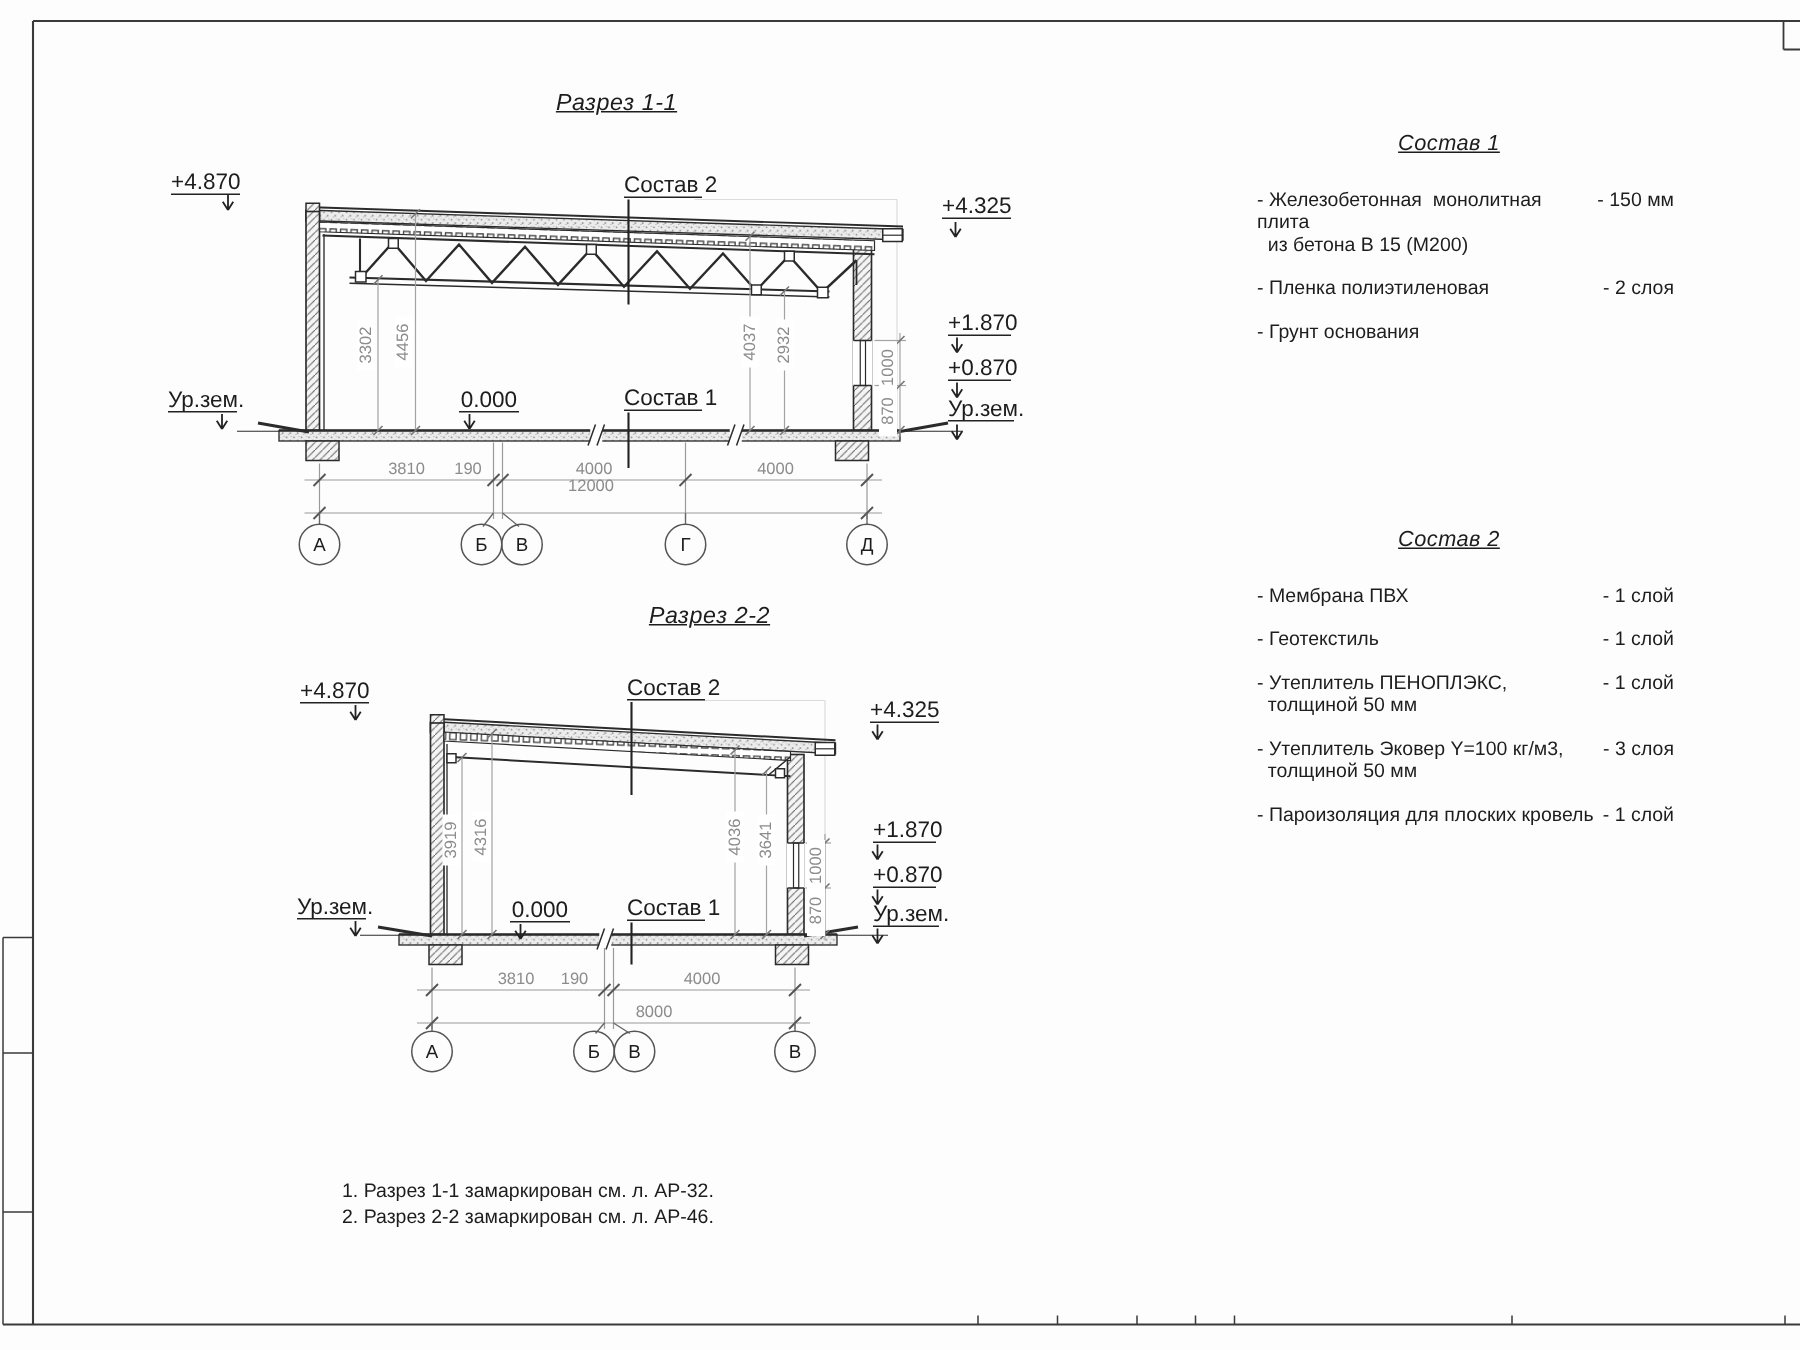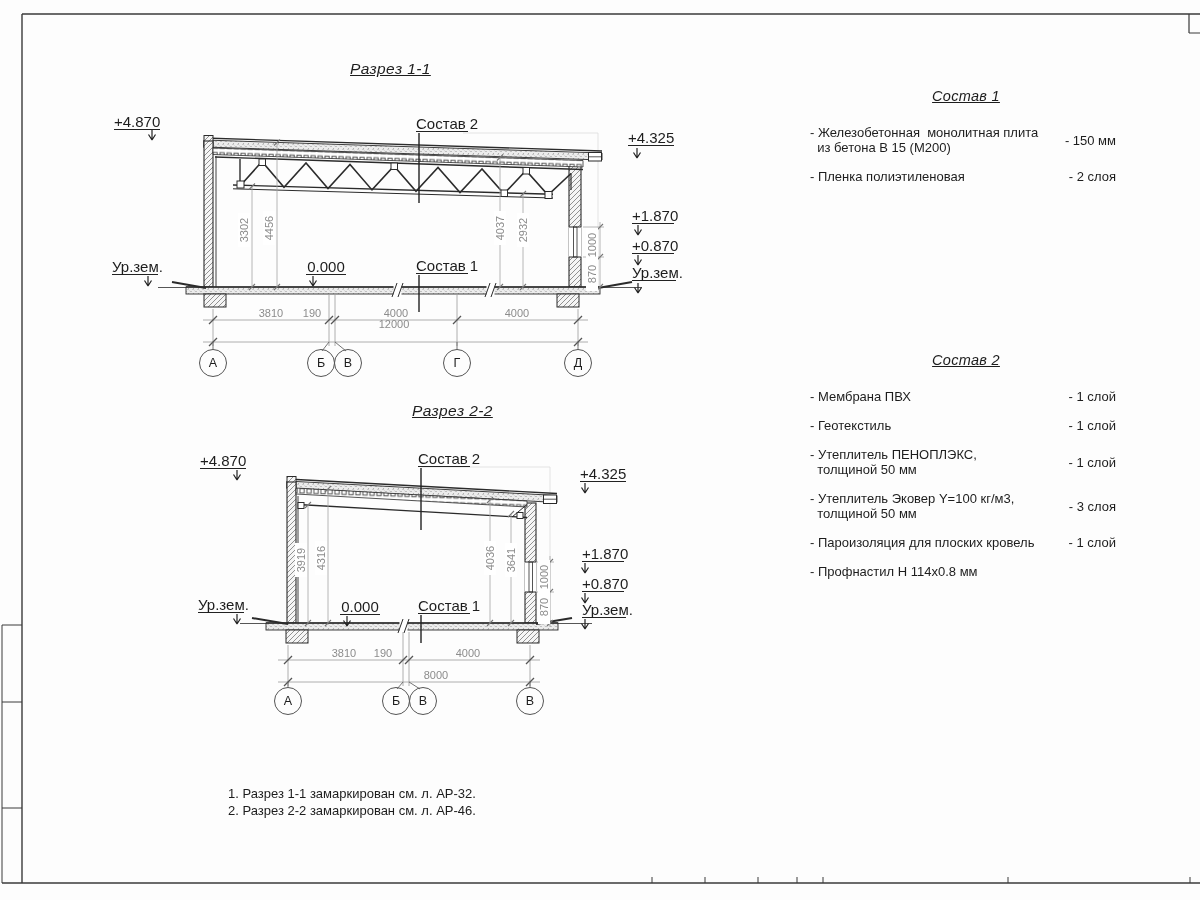--- a/index.html
+++ b/index.html
@@ -1,28 +1,28 @@
 <!DOCTYPE html>
 <html><head>
 <meta charset="utf-8">
 <style>
   * { margin:0; padding:0; box-sizing:border-box; }
   html,body { width:1200px; height:900px; background:#fdfdfd; overflow:hidden; }
   body { position:relative; font-family:"Liberation Sans", sans-serif; color:#1d1d1d; }
   #linework { position:absolute; left:0; top:0; }
   .lbl { position:absolute; font-size:15px; line-height:14px; color:#1d1d1d; white-space:nowrap; }
-  .sec-title { font-style:italic; font-size:15.5px; line-height:18px; text-decoration:underline; letter-spacing:.4px; }
+  .sec-title { font-style:italic; font-size:15.5px; line-height:18px; text-decoration:underline; text-align:center; letter-spacing:.4px; }
   .elev { text-align:center; height:15px; border-bottom:1.2px solid #222; }
   .ldr { text-align:center; height:15px; border-bottom:1.3px solid #222; }
   .dim { color:#8c8c8c; font-size:11px; line-height:12px; text-align:center; }
   .vdim { width:34px; transform:rotate(-90deg); background:#fff; }
   .axl { width:18px; text-align:center; font-size:12.5px; }
   .mat-list { position:absolute; width:312px; font-size:13px; }
   .mat-title { font-style:italic; font-size:14.5px; text-decoration:underline; text-align:center; margin-bottom:21px; letter-spacing:.3px; }
-  .mat-item { display:flex; justify-content:space-between; align-items:center; margin-bottom:14px; }
+  .mat-item { display:flex; justify-content:space-between; align-items:flex-start; margin-bottom:14px;margin-left:28px; }
   .mat-name { white-space:pre-wrap; line-height:15px; max-width:240px; }
   .mat-value { white-space:nowrap; line-height:15px; padding-right:6px; }
   .notes { position:absolute; left:228px; top:786px; font-size:13px; line-height:16.5px; }
 </style>
 </head>
 <body>
 
 <svg id="linework" width="1200" height="900" viewBox="0 0 1200 900">
   <defs>
     <pattern id="speck" width="5" height="5" patternUnits="userSpaceOnUse">
@@ -332,20 +332,24 @@
   <div class="mat-title">Состав 1</div>
   <div class="mat-item">
     <div class="mat-name">- Железобетонная  монолитная плита
   из бетона В 15 (М200)</div>
     <div class="mat-value">- 150 мм</div>
   </div>
   <div class="mat-item">
     <div class="mat-name">- Пленка полиэтиленовая</div>
     <div class="mat-value">-  2 слоя</div>
   </div>
+  <div class="mat-item">
+    <div class="mat-name">- Грунт основания</div>
+    <div class="mat-value"></div>
+  </div>
 </div>
 
 <div class="mat-list" style="left:810px;top:352px">
   <div class="mat-title">Состав 2</div>
   <div class="mat-item">
     <div class="mat-name">- Мембрана ПВХ</div>
     <div class="mat-value">- 1 слой</div>
   </div>
   <div class="mat-item">
     <div class="mat-name">- Геотекстиль</div>
@@ -357,23 +361,19 @@
     <div class="mat-value">- 1 слой</div>
   </div>
   <div class="mat-item">
     <div class="mat-name">- Утеплитель Эковер Y=100 кг/м3,
   толщиной 50 мм</div>
     <div class="mat-value">- 3 слоя</div>
   </div>
   <div class="mat-item">
     <div class="mat-name">- Пароизоляция для плоских кровель</div>
     <div class="mat-value">- 1 слой</div>
-  </div>
-  <div class="mat-item">
-    <div class="mat-name">- Профнастил Н 114x0.8 мм</div>
-    <div class="mat-value"></div>
   </div>
 </div>
 
 <div class="notes">
   <div>1. Разрез 1-1 замаркирован см. л. АР-32.</div>
   <div>2. Разрез 2-2 замаркирован см. л. АР-46.</div>
 </div>
 
 </body></html>

